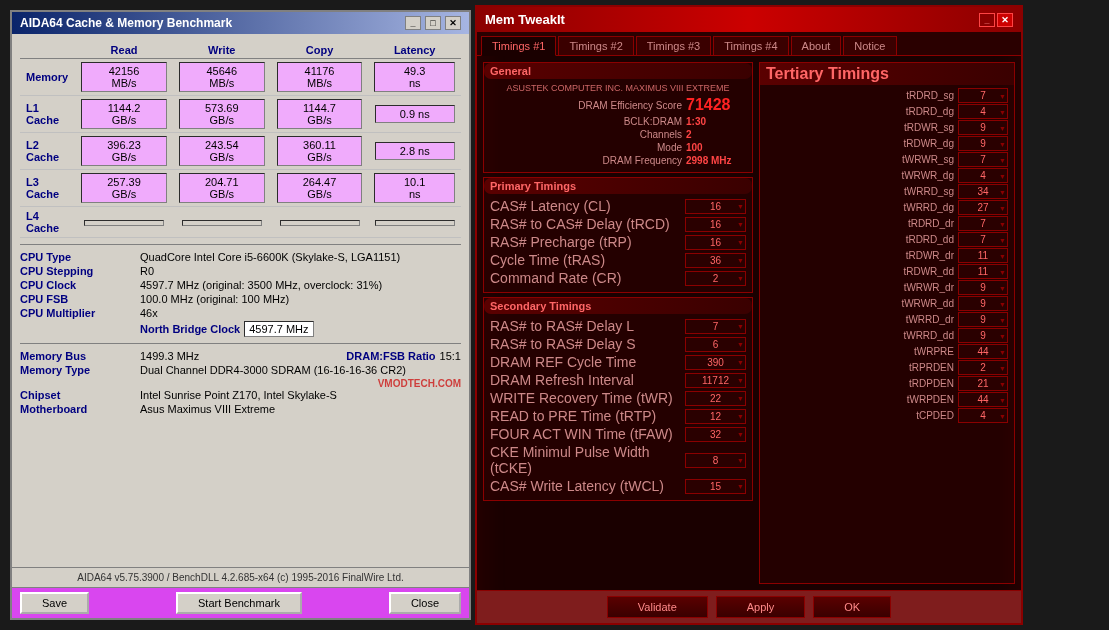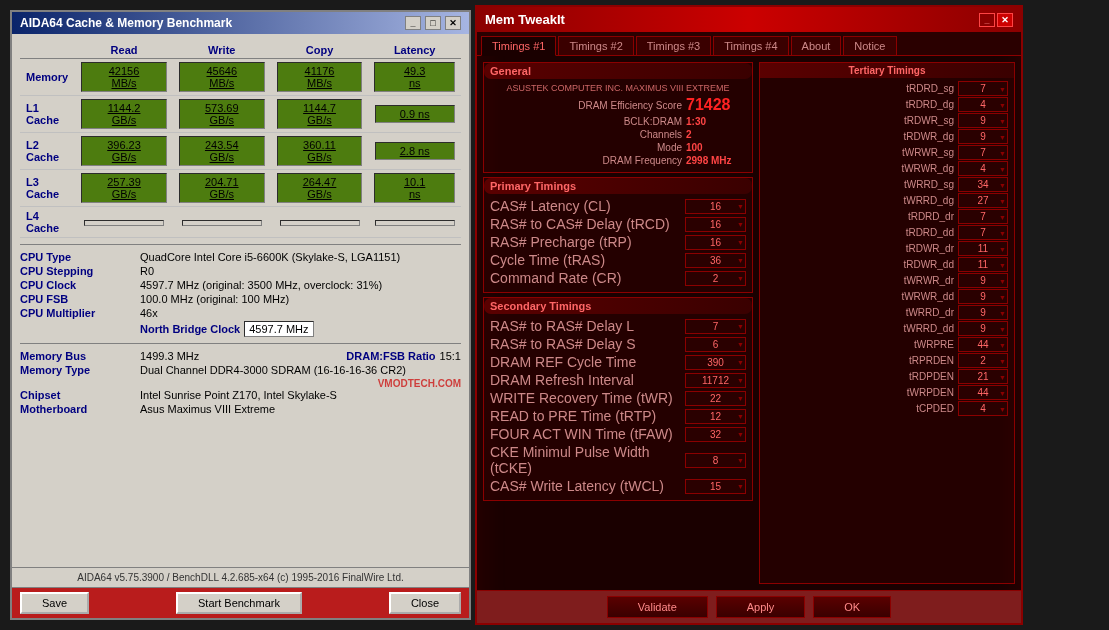--- a/index.html
+++ b/index.html
@@ -73,27 +73,26 @@
       font-size: 11px;
       text-align: center;
       border-bottom: 1px solid #c0c0c0;
     }
     .bench-table td:first-child {
       text-align: left;
       font-weight: bold;
       color: #000;
     }
     .bench-value {
-      background: #4d7c0f;
+      background: #f0abfc;
       border: 1px inset #808080;
       padding: 2px 23px;
       min-width: 80px;
       display: inline-block;
       text-align: center;
-      text-decoration: underline;
     }
     .bench-value-empty {
       background: #d4d0c8;
       border: 1px inset #808080;
       padding: 2px 6px;
       min-width: 80px;
       display: inline-block;
     }
 
     .info-section {
@@ -141,21 +140,21 @@
       border-top: 1px solid #808080;
       padding: 4px 6px;
       font-size: 10px;
       color: #333;
       text-align: center;
     }
     .aida-buttons {
       display: flex;
       gap: 4px;
       padding: 4px 8px;
-      background: #b91c1c;
+      background: #d946ef;
       border-top: 1px solid #808080;
       justify-content: space-between;
     }
     .aida-btn {
       background: #d4d0c8;
       border: 2px outset #ffffff;
       padding: 3px 20px;
       font-size: 11px;
       cursor: pointer;
       font-family: inherit;
@@ -333,23 +332,22 @@
     }
     .tertiary-section {
       border: 1px solid #8b0000;
       background: rgba(80,0,0,0.2);
       flex: 1;
     }
     .tertiary-section-title {
       background: linear-gradient(to right, #5a0000, #3a0000);
       color: #ff6666;
       padding: 2px 6px;
-      font-size: 10px;
-      font-weight: bold;
-      text-align: center;
+      font-size: 16px;
+      font-weight: bold;
     }
     .tertiary-body {
       padding: 3px 6px;
     }
     .tert-row {
       display: flex;
       align-items: center;
       margin-bottom: 1px;
       justify-content: space-between;
     }

